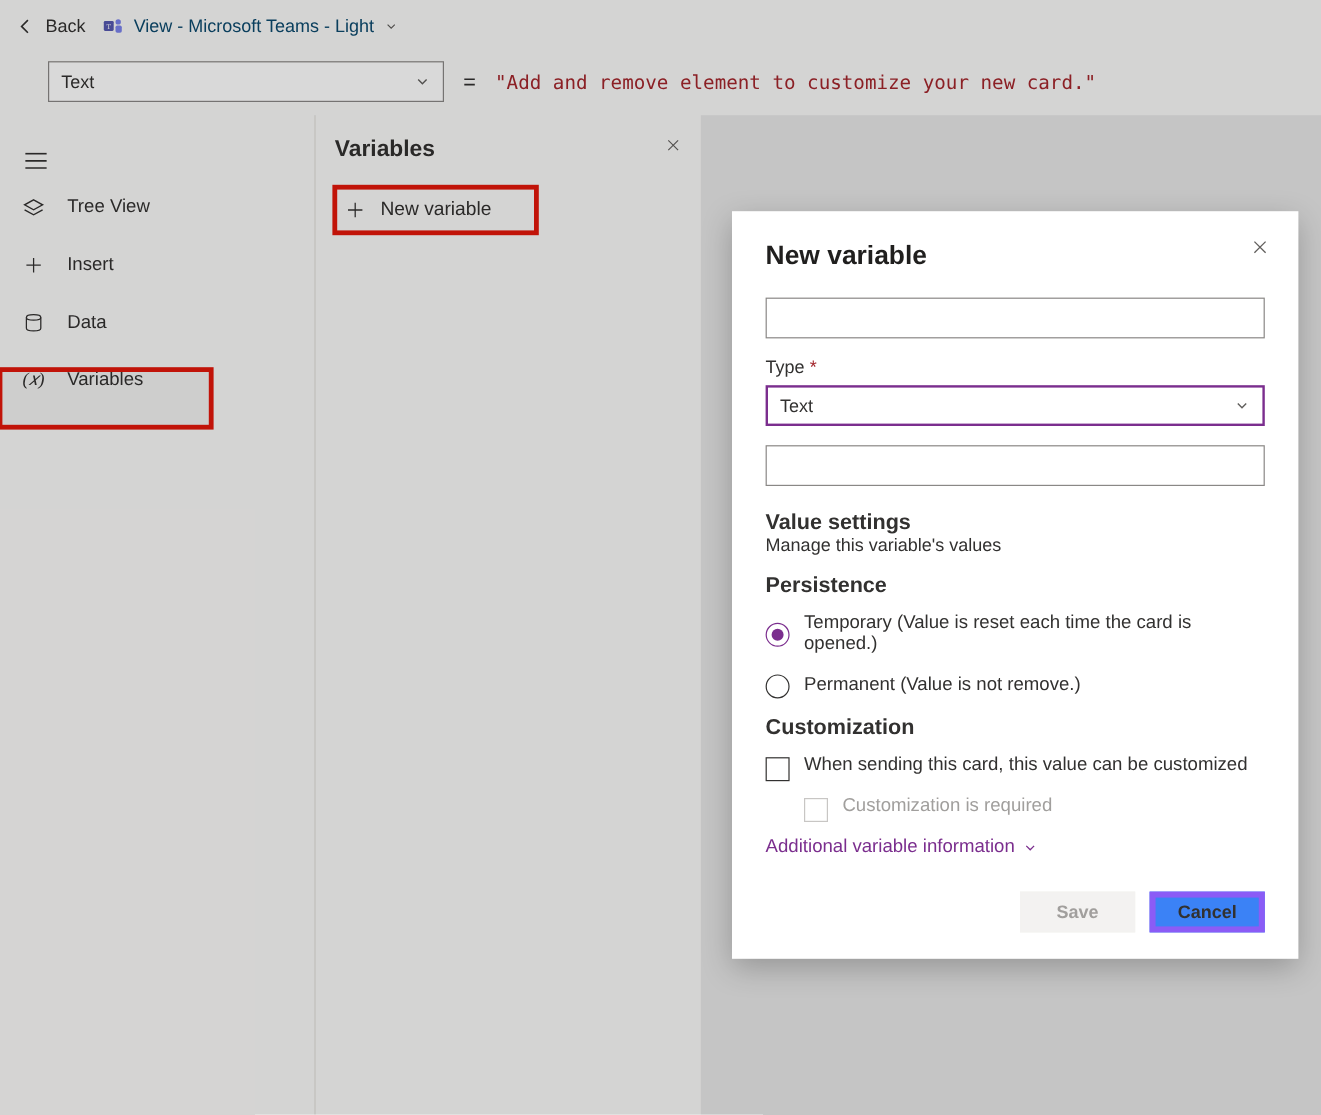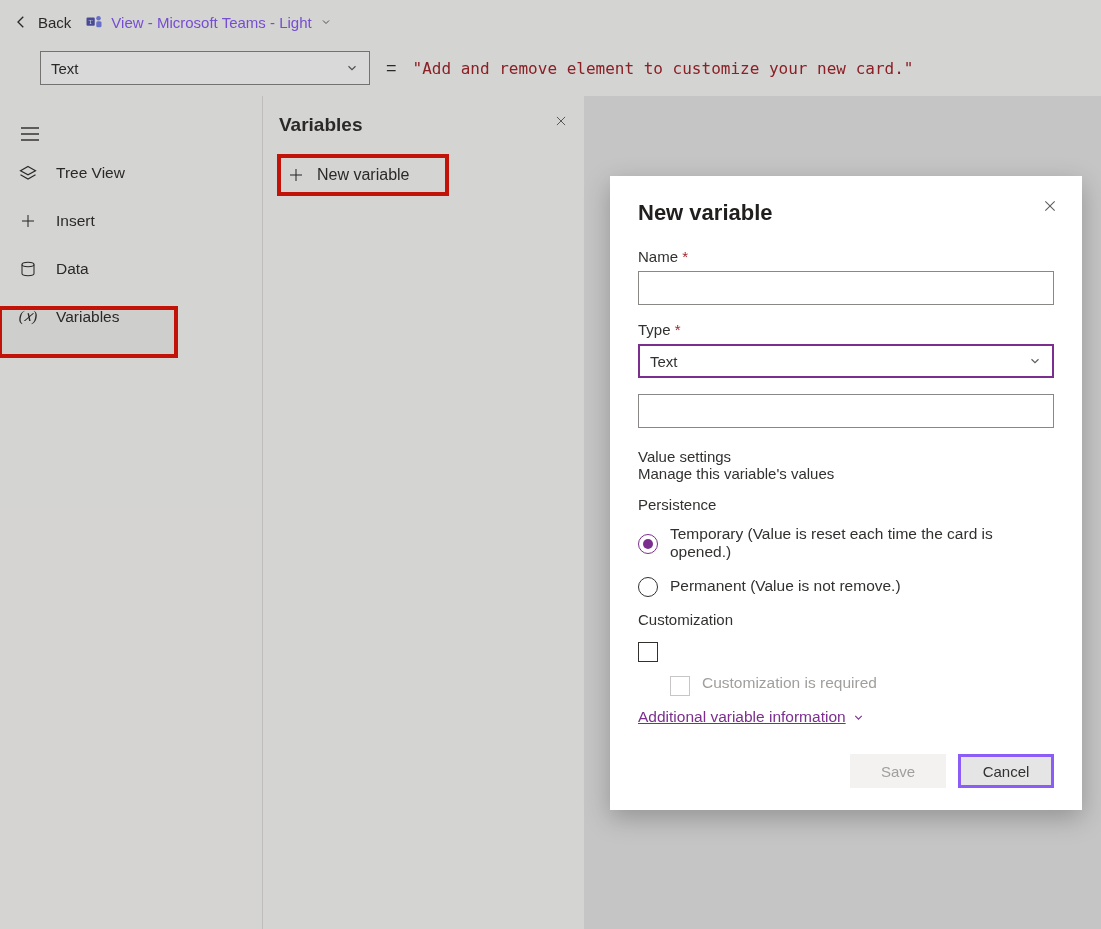--- a/index.html
+++ b/index.html
@@ -25,21 +25,21 @@
   .topbar {
     height: 44px;
     display: flex;
     align-items: center;
     padding: 16px 12px;
     gap: 14px;
   }
   .back-btn { display: flex; align-items: center; gap: 8px; font-size: 15px; color:#323130;}
   .back-arrow { font-size:16px; }
   .teams-icon { width:18px; height:18px; display:inline-block; }
-  .view-switch { display:flex; align-items:center; gap:8px; font-size:15px; color:#8b5cf6;}
+  .view-switch { display:flex; align-items:center; gap:8px; font-size:15px; color:#0c4a6e;}
   .chev { font-size:12px; color:#605e5c; }
 
   
   .formula-row {
     height: 48px;
     display: flex;
     align-items: center;
     padding: 0 40px 0 40px;
     gap: 10px;
   }
@@ -152,21 +152,21 @@
   .type-select {
     width:100%; height:34px;
     border:2px solid #7b2e8e;
     background:#fff;
     margin-bottom:16px;
     display:flex; align-items:center; justify-content:space-between;
     padding:0 10px;
     font-size:15px;
     color:#323130;
   }
-  .section-head { font-weight:400; font-size:15px; margin-top:4px;}
+  .section-head { font-weight:700; font-size:18px; margin-top:4px;}
   .section-sub { font-size:15px; color:#323130; margin-bottom:14px;}
   .radio-row { display:flex; align-items:center; gap:12px; margin-bottom:14px; font-size:15.5px;}
   .radio {
     width:20px; height:20px; border-radius:50%;
     border:1px solid #323130; flex-shrink:0;
     display:flex; align-items:center; justify-content:center;
     margin-top:2px;
   }
   .radio.sel { border:1.5px solid #7b2e8e;}
   .radio.sel::after {
@@ -176,30 +176,30 @@
   .check-row { display:flex; align-items:flex-start; gap:12px; margin-bottom:12px; font-size:15.5px;}
   .check {
     width:20px; height:20px; border:1px solid #323130; flex-shrink:0; margin-top:2px;
   }
   .check.disabled { border-color:#c8c6c4; }
   .check-row.indent { margin-left:32px; color:#a19f9d;}
   .link-row {
     color:#7b2e8e; font-size:15.5px;
     display:flex; align-items:center; gap:6px;
     margin-top:8px;
-    text-decoration:underline;
   }
   .dialog-footer {
     display:flex; justify-content:flex-end; gap:12px;
     margin-top:28px;
+    font-weight:bold;
   }
   .btn {
     min-width:96px; height:34px;
-    border:3px solid #8b5cf6;
-    background:#e5e5e5;
+    border:5px solid #8b5cf6;
+    background:#3b82f6;
     font-size:15px;
     display:flex; align-items:center; justify-content:center;
   }
   .btn.primary-disabled {
     background:#f3f2f1; border:1px solid #f3f2f1;
     color:#a19f9d;
   }
 
   svg { display:block; }
 </style>
@@ -316,23 +316,20 @@
 
 <div class="dialog">
   <h1>New variable</h1>
   <div class="dialog-close">
     <svg width="16" height="16" viewBox="0 0 24 24" stroke="#605e5c" stroke-width="1.6">
         <line x1="5" y1="5" x2="19" y2="19"></line>
         <line x1="19" y1="5" x2="5" y2="19"></line>
       </svg>
   </div>
 
-  <div class="field-label">
-    <span>Name</span> <span class="req">*</span>
-  </div>
   <input class="text-input" style="">
 
   <div class="field-label">
     <span>Type</span> <span class="req">*</span>
   </div>
   <div class="type-select">
     <span>Text</span>
     <span>
       <svg width="14" height="14" viewBox="0 0 24 24" fill="none" stroke="#605e5c" stroke-width="2">
           <path d="M6 9l6 6 6-6"></path>
@@ -353,20 +350,21 @@
   </div>
   <div class="radio-row">
     <span class="radio"></span>
     <span>Permanent (Value is not remove.)</span>
   </div>
 
   <div class="section-head" style="margin:6px 0 12px 0;">Customization</div>
 
   <div class="check-row">
     <span class="check"></span>
+    <span>When sending this card, this value can be customized</span>
   </div>
   <div class="check-row indent">
     <span class="check disabled"></span>
     <span>Customization is required</span>
   </div>
 
   <div class="link-row">
     <span>Additional variable information</span>
     <span>
       <svg width="13" height="13" viewBox="0 0 24 24" fill="none" stroke="#7b2e8e" stroke-width="2">

